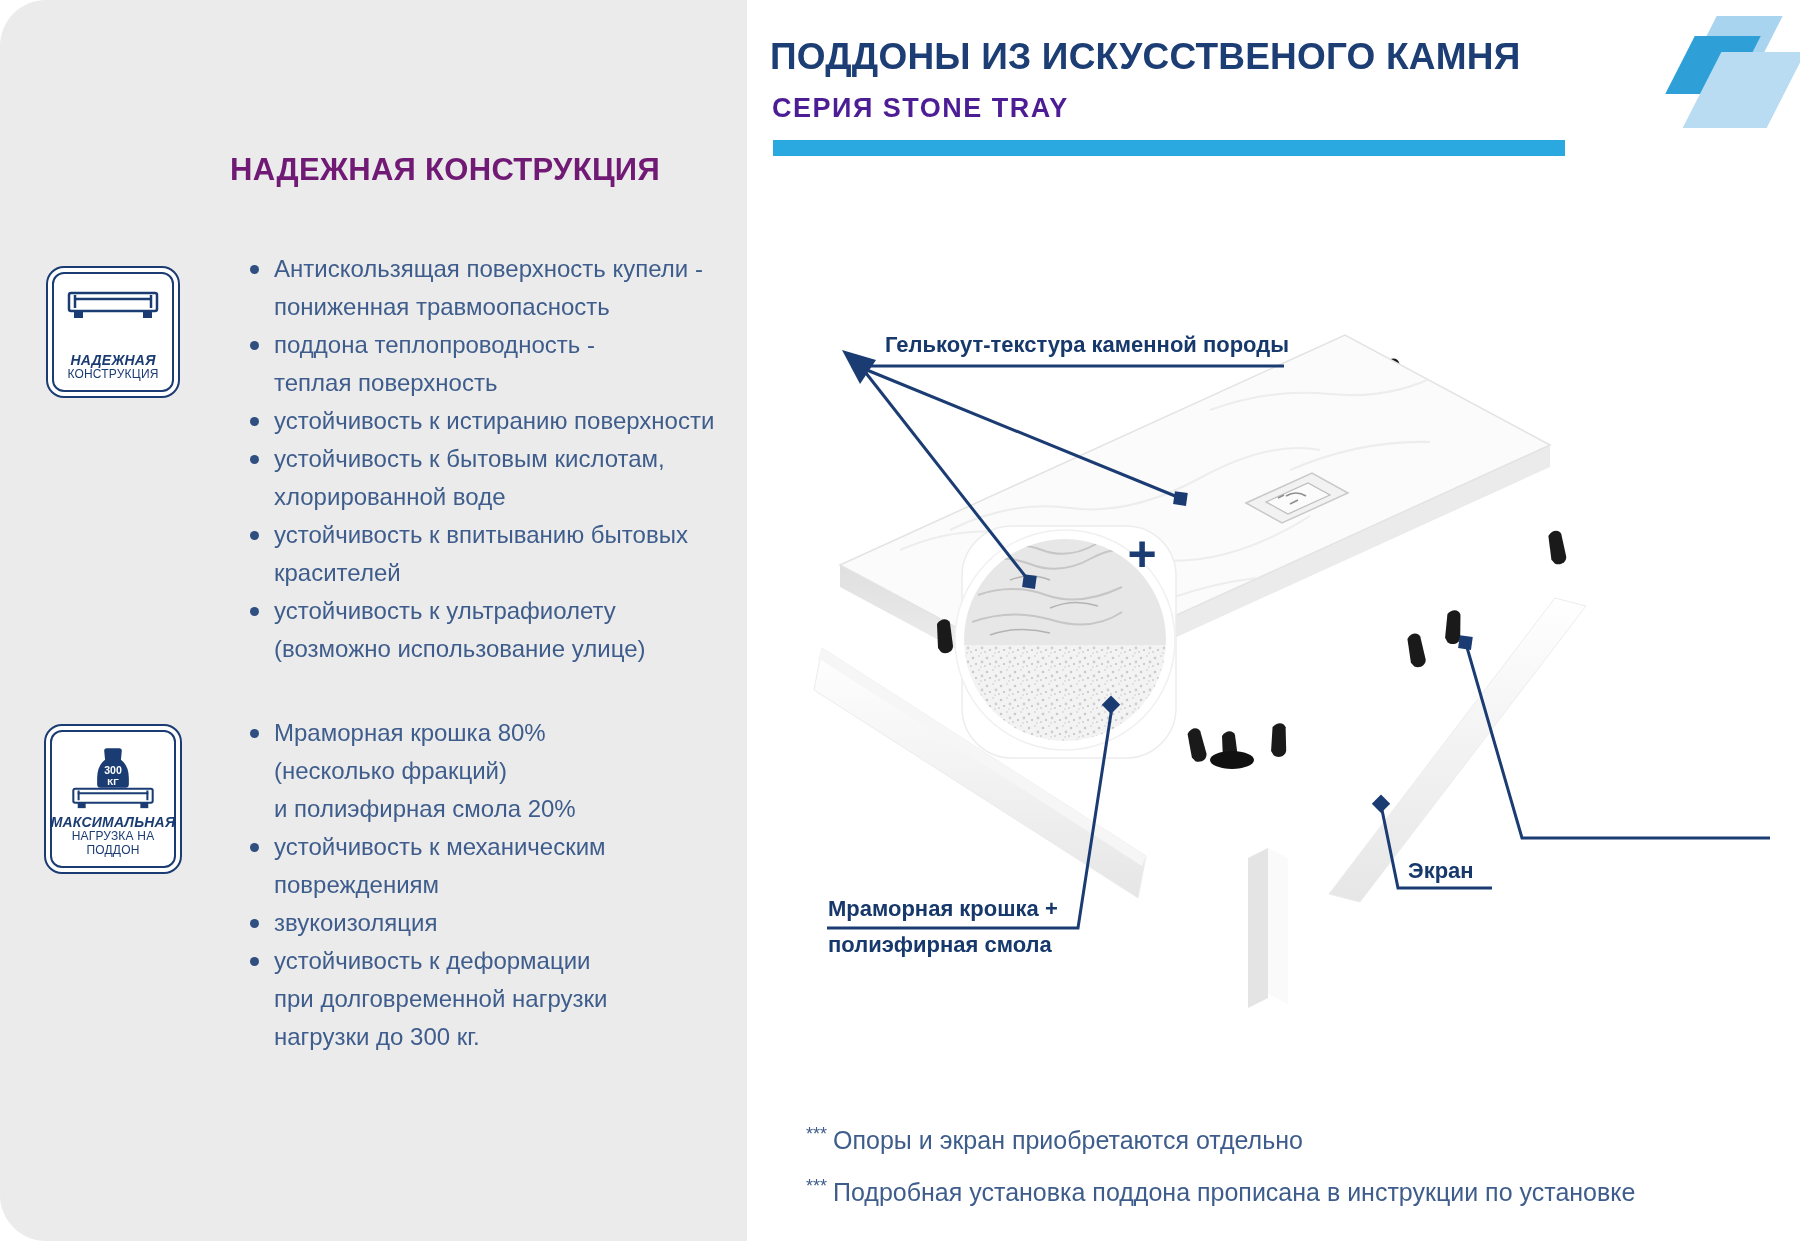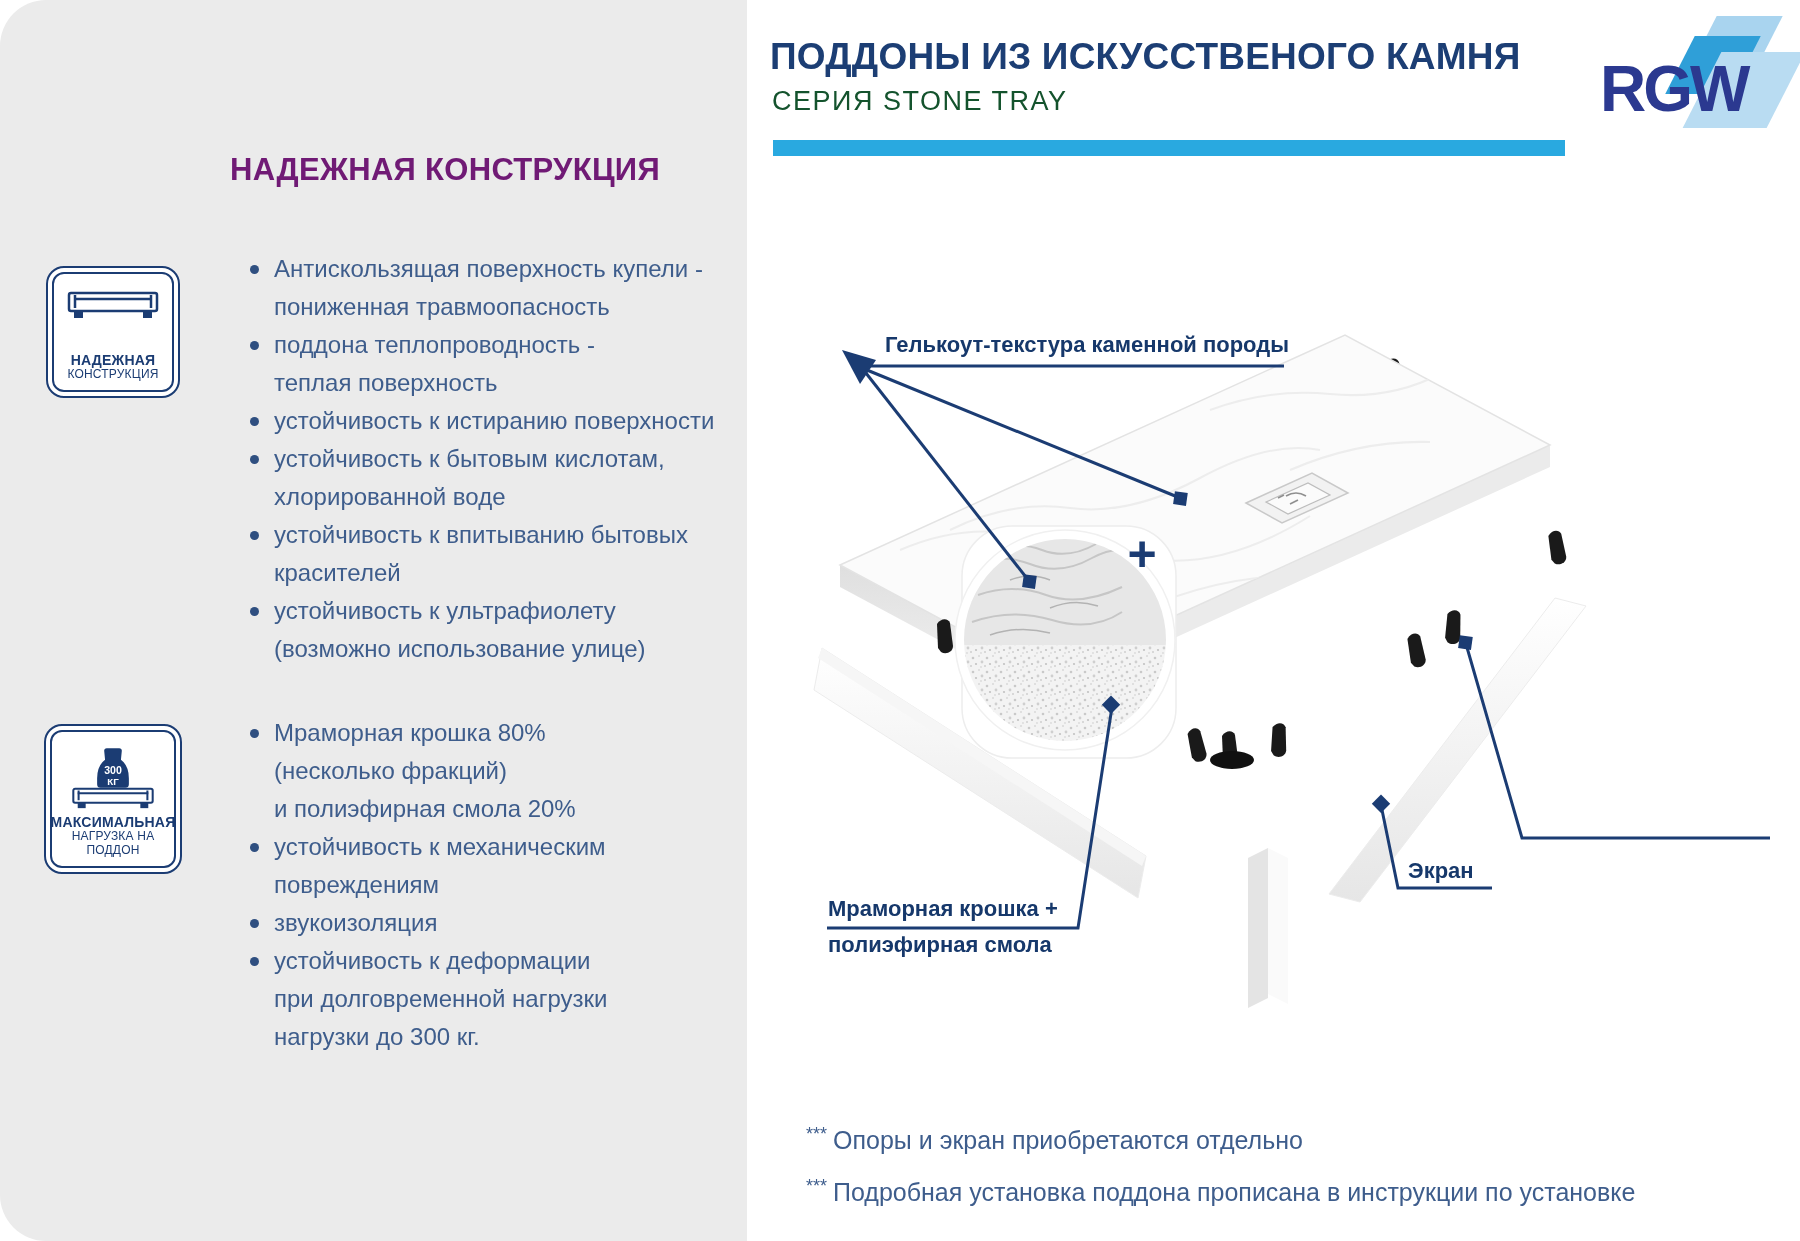--- a/index.html
+++ b/index.html
@@ -22,39 +22,39 @@
     border-radius:18px; padding:4px;
   }
   .badge-inner {
     width:100%; height:100%; border:2px solid #1b3c73; border-radius:12px;
     display:flex; flex-direction:column; align-items:center; justify-content:space-between;
     padding:10px 4px 8px 4px;
   }
   .badge1 { left:46px; top:266px; width:134px; height:132px; }
   .badge2 { left:44px; top:724px; width:138px; height:150px; }
   .badge-text { text-align:center; color:#1b3c73; line-height:1.15; }
-  .badge-text .b1 { display:block; font-weight:bold; font-size:14px; letter-spacing:0.2px; }
+  .badge-text .b1 { display:block; font-weight:bold; font-size:14px; letter-spacing:0.2px;font-style:italic; }
   .badge-text .b2 { display:block; font-size:12px; letter-spacing:0.2px; }
   .feature-list { position:absolute; left:244px; list-style:none; width:480px; }
   .list1 { top:250px; }
   .list2 { top:714px; }
   .feature-list li { position:relative; padding-left:30px; color:#3e5d8c; font-size:24px; line-height:38px; }
   .feature-list li::before {
     content:""; position:absolute; left:6px; top:15px; width:9px; height:9px;
     border-radius:50%; background:#2f4f80;
   }
   .feature-list .line { display:block; }
   
   .page-title {
     position:absolute; left:770px; top:36px;
     font-size:37px; font-weight:bold; color:#1c3e74; letter-spacing:0.2px;
   }
   .page-subtitle {
-    position:absolute; left:772px; top:86px;
-    font-size:27px; color:#14532d; letter-spacing:1.5px; font-weight:normal;
+    position:absolute; left:772px; top:93px;
+    font-size:27px; color:#4c1d95; letter-spacing:1.5px; font-weight:bold;
   }
   .blue-bar { position:absolute; left:773px; top:140px; width:792px; height:16px; background:#29a9e0; }
   
   .logo { position:absolute; left:1598px; top:12px; width:192px; height:120px; }
   .logo .para { position:absolute; transform:skewX(-27deg); }
   .logo .para-light-top { right:18px; top:4px; width:66px; height:42px; background:#a9d4ef; }
   .logo .para-mid { right:44px; top:24px; width:66px; height:58px; background:#2f9fd8; }
   .logo .para-light-big { right:4px; top:40px; width:84px; height:76px; background:#b9dcf2; }
   .logo .logo-text {
     position:absolute; left:2px; bottom:6px; font-size:64px; font-weight:bold;
@@ -173,21 +173,20 @@
   </div>
 
   <h1 class="page-title">ПОДДОНЫ ИЗ ИСКУССТВЕНОГО КАМНЯ</h1>
   <div class="page-subtitle">СЕРИЯ STONE TRAY</div>
   <div class="blue-bar"></div>
 
   <div class="logo">
     <span class="para para-light-top"></span>
     <span class="para para-mid"></span>
     <span class="para para-light-big"></span>
-    <span class="logo-text">RGW</span>
   </div>
 
   <svg class="scene" viewBox="0 0 1110 730">
     <defs>
       <linearGradient id="gSide" x1="0" y1="0" x2="0" y2="1">
         <stop offset="0" stop-color="#dfdfdf"></stop>
           <stop offset="1" stop-color="#f3f3f3"></stop>
       </linearGradient>
       <linearGradient id="gScreen" x1="0" y1="0" x2="0" y2="1">
         <stop offset="0" stop-color="#ffffff"></stop>

